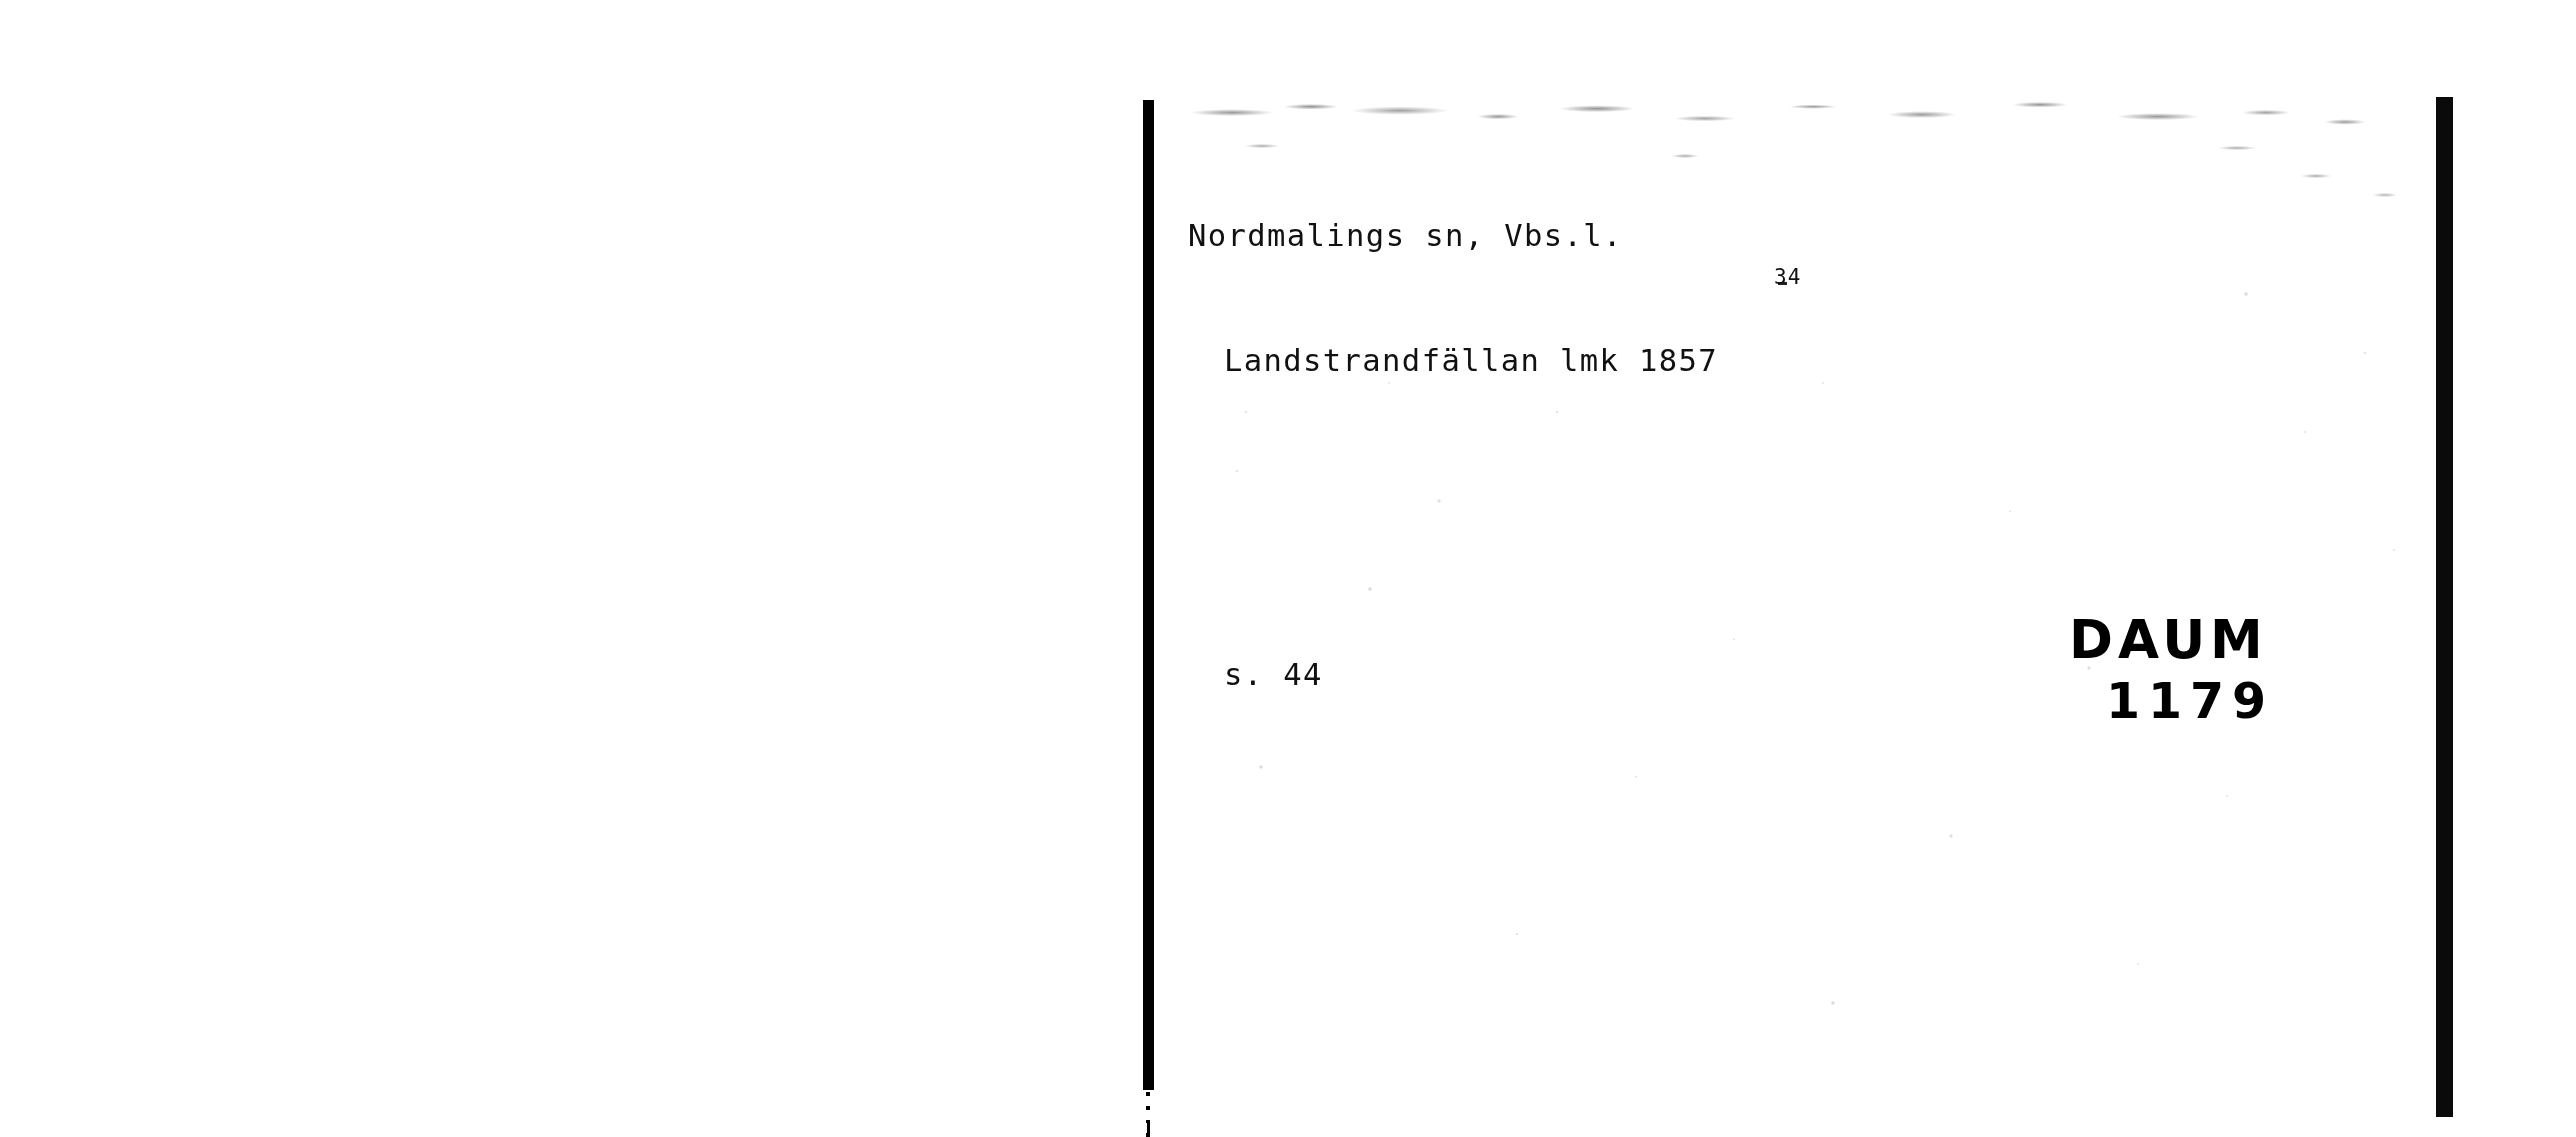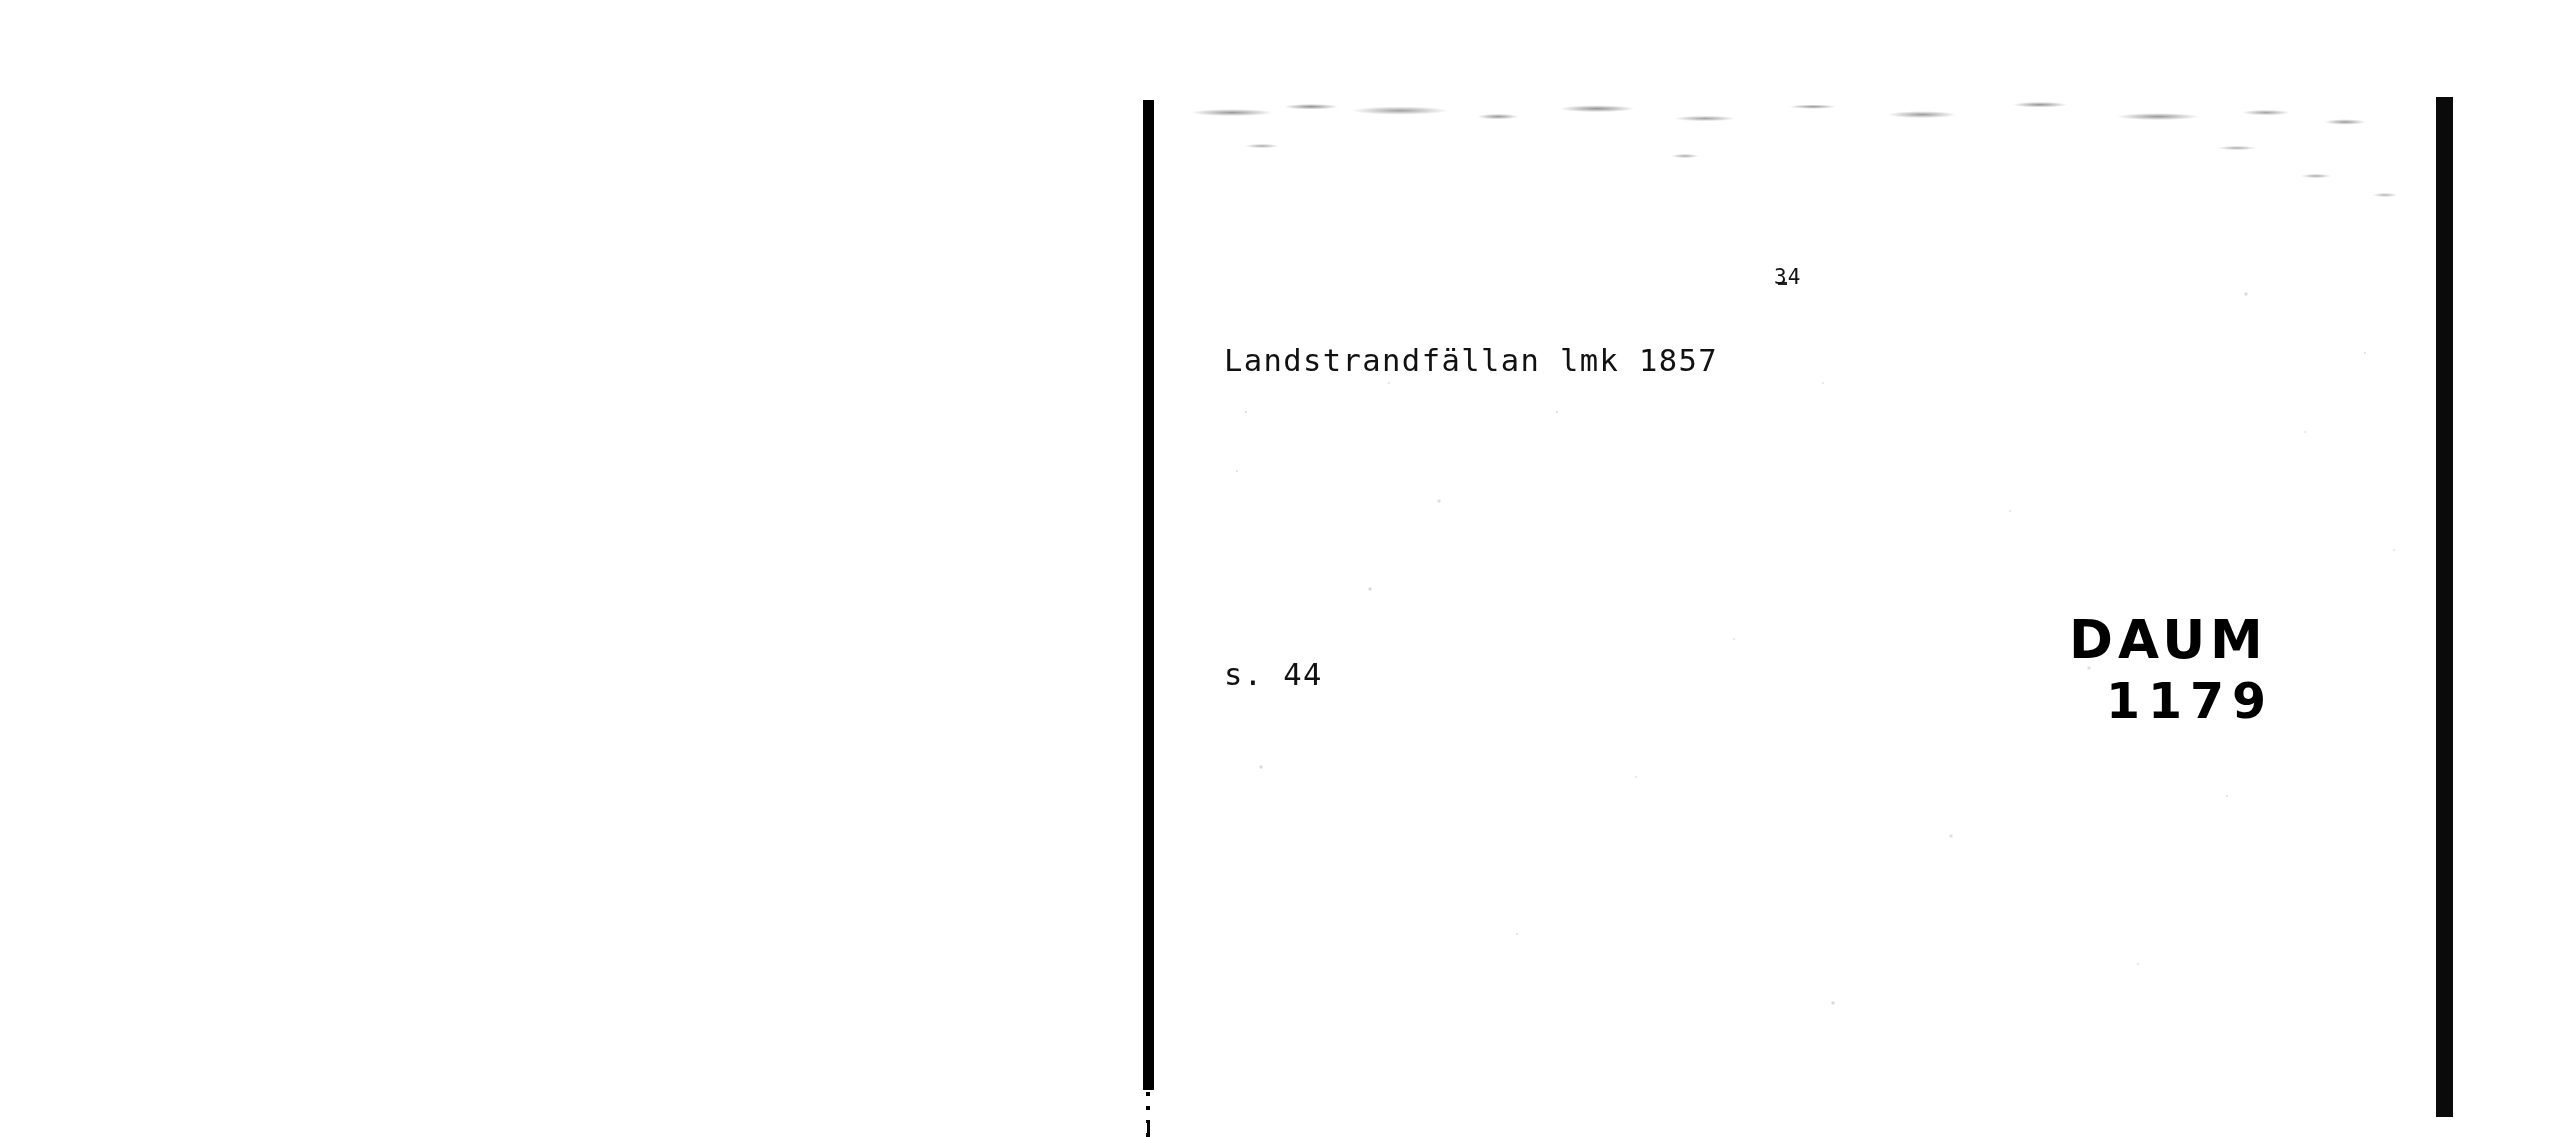--- a/index.html
+++ b/index.html
@@ -192,20 +192,21 @@
 
   <div class="edge-left"></div>
   <div class="edge-left-dots"></div>
   <div class="edge-right"></div>
   <div class="bottom-tick"></div>
 
   <div class="smudge-band"></div>
   <div class="specks"></div>
 
 
+  <div class="typed" id="subplace-line">Nordmalings sn, Vbs.l.</div>
 
   <div id="number-34-dot"></div>
   <div class="typed" id="number-34">34</div>
 
   <div class="typed" id="map-line">Landstrandfällan lmk 1857</div>
 
   <div class="typed" id="source-line-2">s. 44</div>
 
   <div id="stamp">DAUM</div>
   <div id="stamp-number">1179</div>

